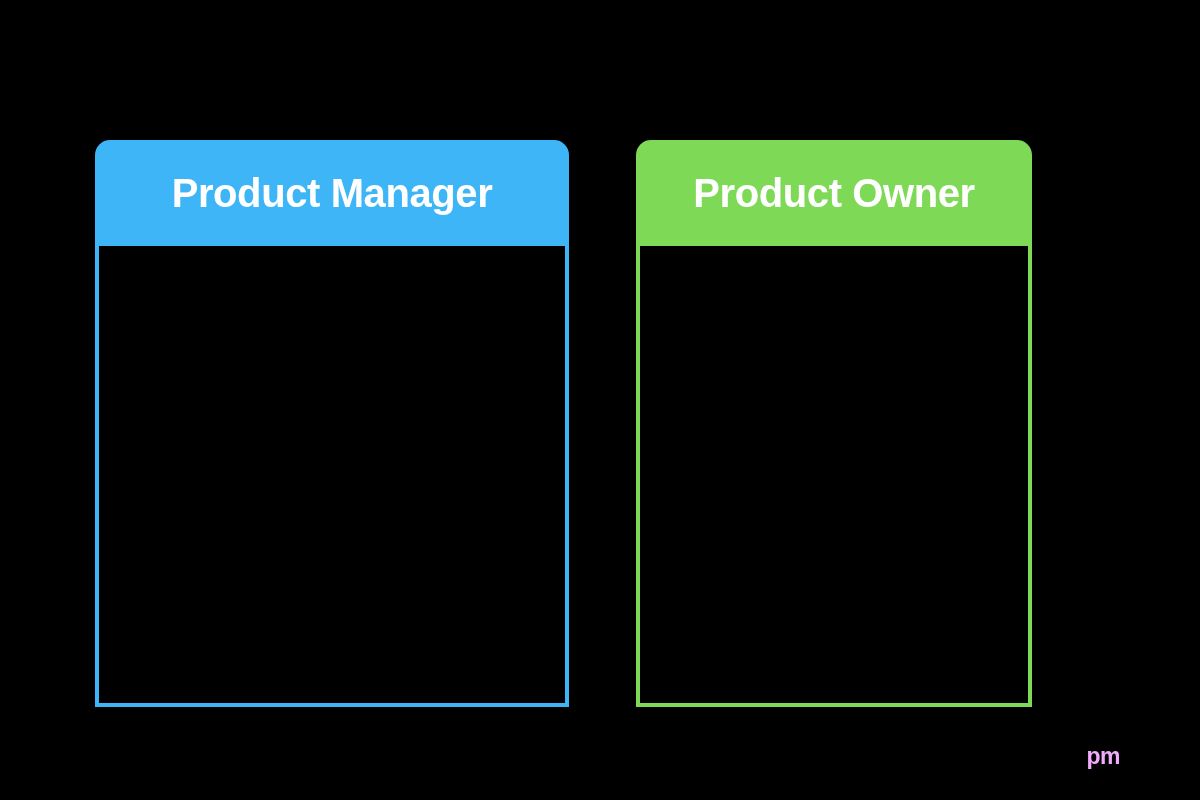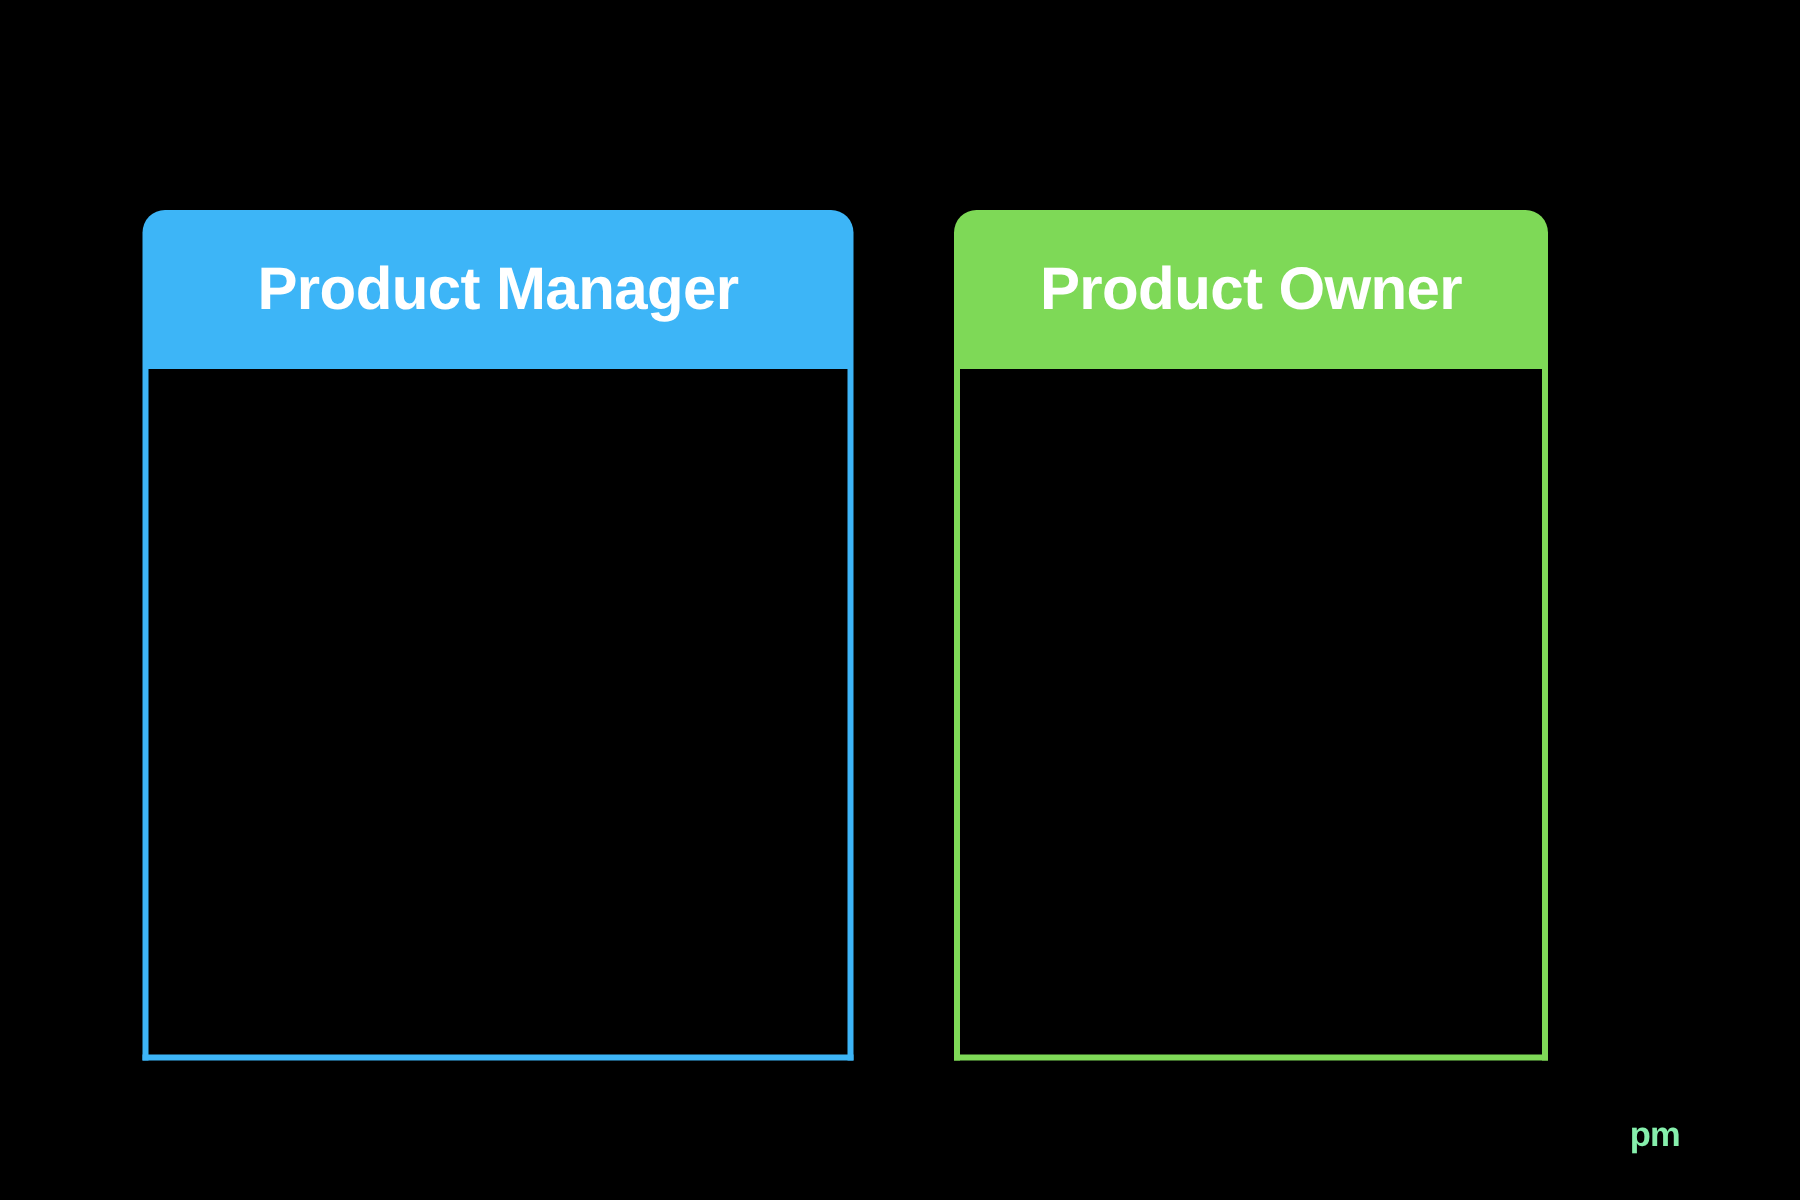--- a/index.html
+++ b/index.html
@@ -108,15 +108,15 @@
 
   <div class="card card-right accent-green">
     <div class="card-header" style="background: rgb(126, 217, 87);">
       <span class="card-title" style="color: rgb(255, 255, 255);">Product Owner</span>
     </div>
     <div class="card-body" style="border-color: rgb(126, 217, 87); background: rgb(0, 0, 0);">
       <ul class="card-list"></ul>
     </div>
   </div>
 
-  <div class="watermark" style="color: #86efac;">pm</div>
+  <div class="watermark" style="color: #f0abfc;">pm</div>
 
 </div>
 
 </body></html>

